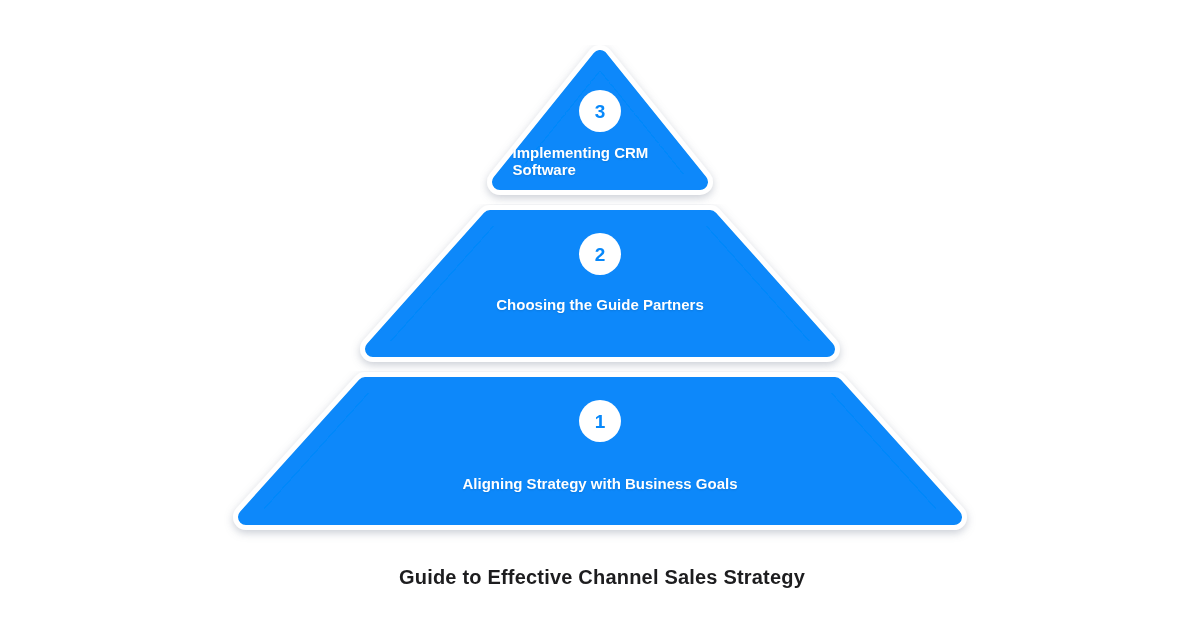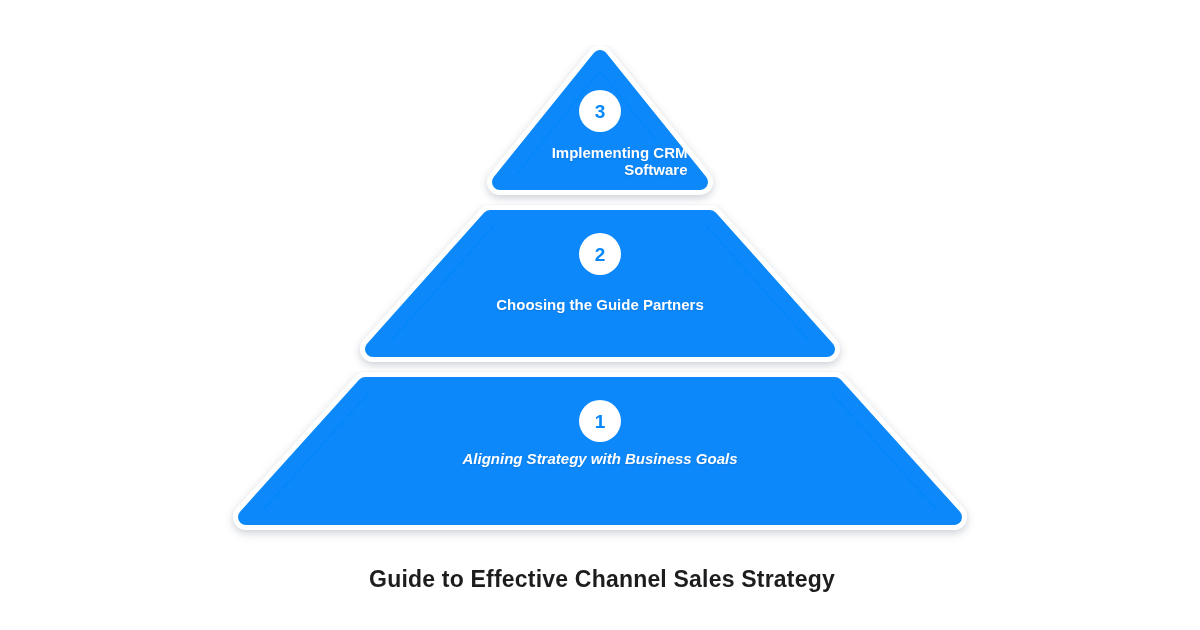--- a/index.html
+++ b/index.html
@@ -69,36 +69,36 @@
     color: var(--number-text);
     font-size: 19px;
     font-weight: bold;
     line-height: 1;
   }
 
   .tier-label {
     color: var(--label-text);
     font-size: 15px;
     font-weight: bold;
-    text-align: right;
+    text-align: left;
     line-height: 1.15;
     text-shadow: 0 1px 2px rgba(0,0,0,0.12);
   }
   .tier-top .tier-label    { margin-top: 12px; max-width: 175px; }
   .tier-middle .tier-label { margin-top: 21px; max-width: 420px; }
-  .tier-bottom .tier-label { margin-top: 8px; max-width: 640px; font-style: italic; }
+  .tier-bottom .tier-label { margin-top: 33px; max-width: 640px; }
 
   .page-title {
     position: absolute;
     top: 566px;
     left: 4px;
     right: 0;
     text-align: center;
     color: var(--title-text);
-    font-size: 23px;
+    font-size: 20px;
     font-weight: bold;
     letter-spacing: 0.2px;
   }
 </style>
 </head>
 <body>
 
 <div class="canvas">
 
   <svg class="pyramid-svg" viewBox="0 0 1200 630" xmlns="http://www.w3.org/2000/svg" aria-hidden="true">

